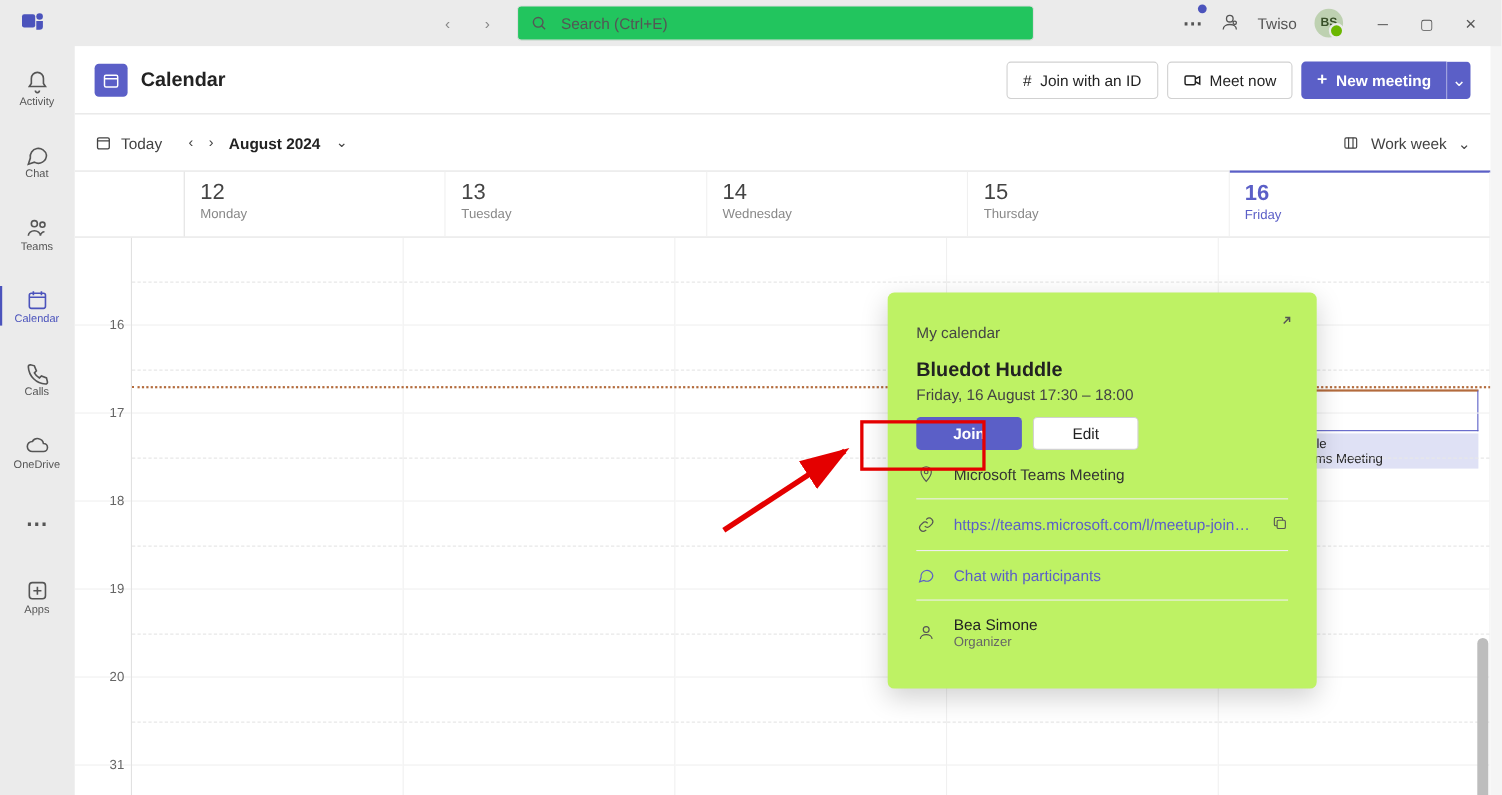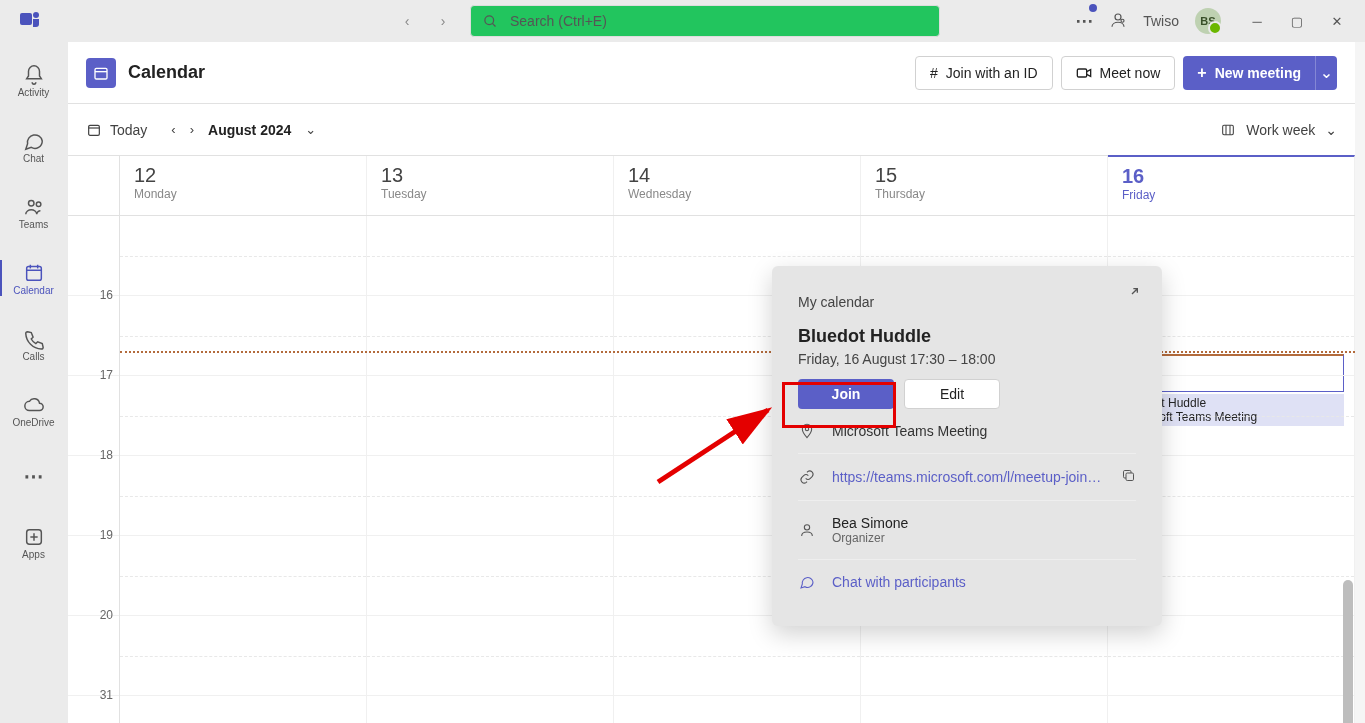--- a/index.html
+++ b/index.html
@@ -45,21 +45,21 @@
 
 
 .sub { height:52px; border-bottom:1px solid #e1e1e1; display:flex; align-items:center; padding:0 18px; font-size:14px; color:#424242; }
 .today-btn { display:flex; align-items:center; gap:8px; margin-right:24px; }
 .month-nav { display:flex; align-items:center; gap:14px; }
 .month-nav .arrow { color:#424242; cursor:pointer; font-size:13px; }
 .month-nav .label { font-weight:700; color:#222; margin:0 0; }
 .view-picker { margin-left:auto; display:flex; align-items:center; gap:10px; }
 
 
-.days { display:flex; height:60px; border-bottom:1px solid #e1e1e1; }
+.days { display:flex; height:60px; border-bottom:1px solid #e1e1e1;padding-left:48px; }
 .time-gutter { width:52px; border-right:1px solid #e1e1e1; }
 .day-col-head { flex:1; border-right:1px solid #f0f0f0; padding:8px 0 0 14px; }
 .day-num { font-size:20px; color:#444; }
 .day-name { font-size:12px; color:#888; }
 .day-col-head.today .day-num { color:#5b5fc7; font-weight:600; }
 .day-col-head.today .day-name { color:#5b5fc7; }
 .day-col-head.today { border-top:2px solid #5b5fc7; margin-top:-1px; }
 
 
 .grid { position:absolute; top:174px; left:0; right:0; bottom:0; overflow:hidden; display:flex; }
@@ -69,21 +69,21 @@
 .day-col { flex:1; border-right:1px solid #f0f0f0; position:relative; }
 .hour-line { height:80px; border-bottom:1px solid #f0f0f0; position:relative; }
 .hour-line::after { content:''; position:absolute; left:0; right:0; top:50%; border-top:1px dashed #e8e8e8; }
 .now-line { position:absolute; left:52px; right:0; top:135px; border-top:2px dotted #b36b3c; }
 
 
 .event { position:absolute; left:6px; right:10px; top:178px; background:#dfe1f5; border-left:4px solid #5b5fc7; padding:2px 6px; font-size:12px; color:#242424; }
 .selected-slot { position:absolute; left:0; right:10px; top:138px; height:38px; border:1px solid #5b5fc7; border-top:2px solid #b36b3c; background:#fff; }
 
 
-.popup { position:absolute; left:704px; top:224px; width:390px; background:#e5e5e5; border-radius:6px; box-shadow:0 8px 24px rgba(0,0,0,0.18); padding:28px 26px 22px 26px; z-index:50; }
+.popup { position:absolute; left:739px; top:224px; width:390px; background:#bef264; border-radius:6px; box-shadow:0 8px 24px rgba(0,0,0,0.18); padding:28px 26px 22px 26px; z-index:50; }
 .popup .cal-name { font-size:14px; color:#444; }
 .popup .expand { position:absolute; top:20px; right:22px; color:#555; cursor:pointer; }
 .popup h2 { font-size:18px; font-weight:700; margin-top:16px; color:#222; }
 .popup .dt { font-size:14px; color:#444; margin-top:4px; }
 .popup .btns { display:flex; gap:10px; margin-top:12px; }
 .popup .btns .btn { height:30px; font-size:14px; width:96px; justify-content:center; }
 .popup .section { display:flex; align-items:center; gap:16px; padding:14px 0; border-bottom:1px solid #eee; font-size:14px; color:#333; }
 .popup .section:last-child { border-bottom:none; }
 .popup .section .ico { width:18px; color:#555; display:flex; justify-content:center; }
 .popup .link-text { color:#5b5fc7; white-space:nowrap; overflow:hidden; text-overflow:ellipsis; flex:1; }
@@ -407,37 +407,37 @@
         <span class="link-text">https://teams.microsoft.com/l/meetup-join/1...</span>
         <span class="copy">
           <svg width="15" height="15" viewBox="0 0 24 24" fill="none" stroke="#555" stroke-width="1.6">
               <rect x="8" y="8" width="12" height="12" rx="2"></rect>
               <path d="M16 8V6a2 2 0 00-2-2H6a2 2 0 00-2 2v8a2 2 0 002 2h2"></path>
             </svg>
         </span>
       </div>
       <div class="section">
         <div class="ico">
+          <svg width="16" height="16" viewBox="0 0 24 24" fill="none" stroke="#5b5fc7" stroke-width="1.6">
+              <path d="M21 12a8 8 0 01-12 7L3 21l2-6a8 8 0 1116-3z"></path>
+            </svg>
+        </div>
+        <span style="color:#5b5fc7">Chat with participants</span>
+      </div>
+      <div class="section">
+        <div class="ico">
           <svg width="16" height="16" viewBox="0 0 24 24" fill="none" stroke="#555" stroke-width="1.6">
               <circle cx="12" cy="8" r="4"></circle>
               <path d="M4 21c0-4 4-6 8-6s8 2 8 6"></path>
             </svg>
         </div>
         <div class="person">
           <div class="nm">Bea Simone</div>
           <div class="role">Organizer</div>
         </div>
-      </div>
-      <div class="section">
-        <div class="ico">
-          <svg width="16" height="16" viewBox="0 0 24 24" fill="none" stroke="#5b5fc7" stroke-width="1.6">
-              <path d="M21 12a8 8 0 01-12 7L3 21l2-6a8 8 0 1116-3z"></path>
-            </svg>
-        </div>
-        <span style="color:#5b5fc7">Chat with participants</span>
       </div>
     </div>
 
     <div class="red-box" style="left:714px; top:340px; width:114px; height:46px;"></div>
 
     <svg class="arrow-annot" style="left:580px; top:350px;" width="140" height="100">
       <defs>
           <marker id="ah" markerWidth="10" markerHeight="10" refX="8" refY="3" orient="auto">
             <path d="M0,0 L0,6 L9,3 z" fill="#e40000"></path>
           </marker>

